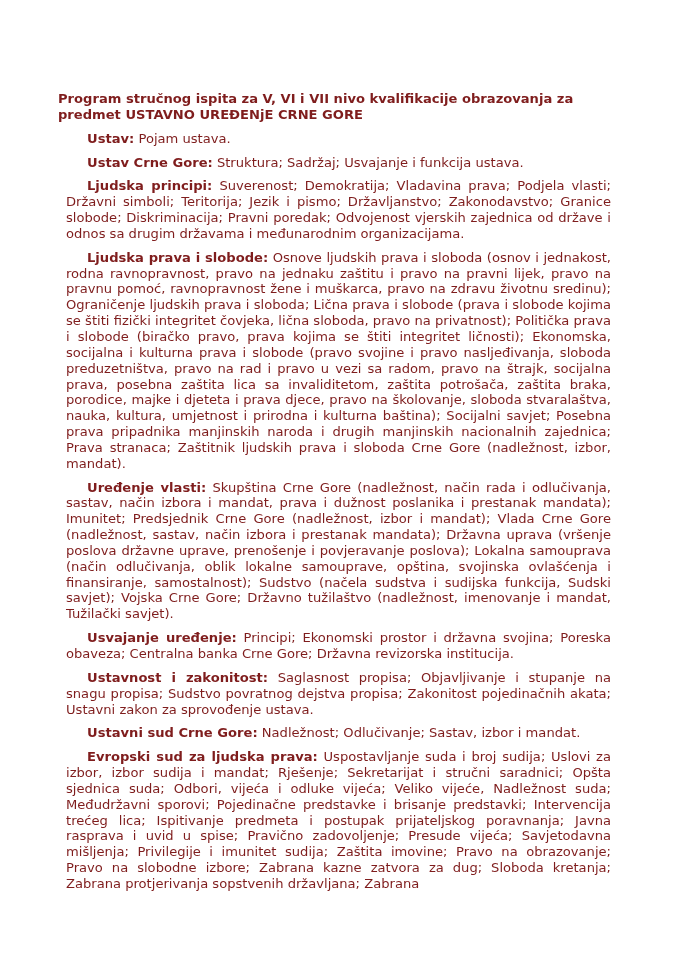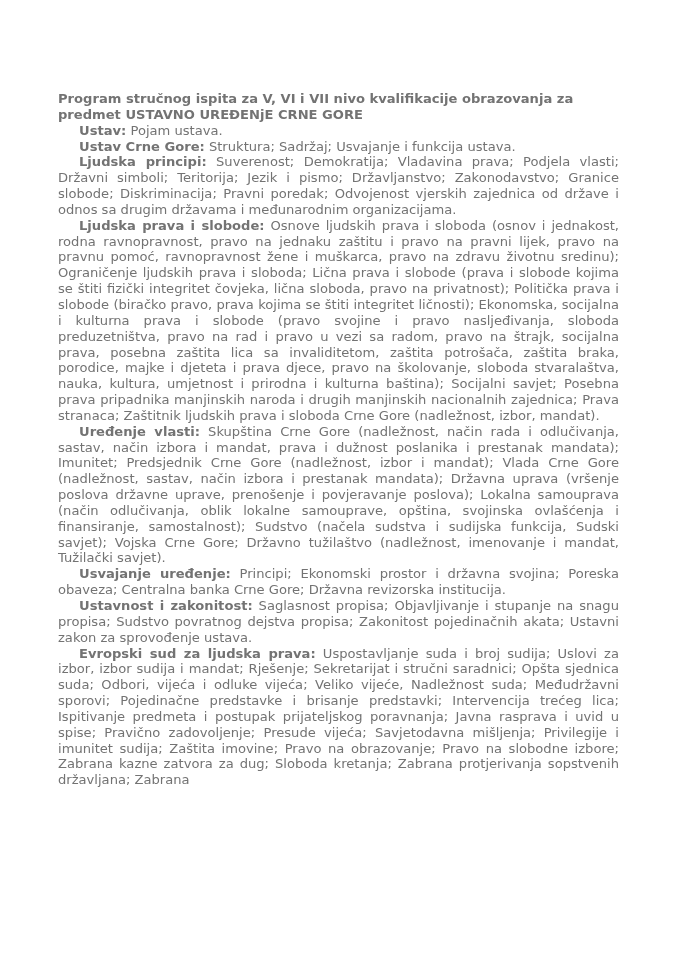--- a/index.html
+++ b/index.html
@@ -5,24 +5,24 @@
   html, body { margin: 0; padding: 0; background: #ffffff; }
   body { width: 679px; height: 960px; overflow: hidden; position: relative; }
   .page {
     position: absolute;
     left: 58px;
     top: 91px;
     width: 561px;
     font-family: "DejaVu Sans", sans-serif;
     font-size: 13.1px;
     line-height: 15.85px;
-    color: #737373;
+    color: #7f1d1d;
   }
   .title { font-weight: bold; margin: 0; text-align: left; }
-  .para { margin: 0; text-indent: 21px; text-align: justify; }
+  .para { margin: 8px; text-indent: 21px; text-align: justify; }
   .para .label { font-weight: bold; }
 </style>
 </head>
 <body>
 
 <div class="page">
   <p class="title">Program stručnog ispita za V, VI i VII nivo kvalifikacije obrazovanja za predmet USTAVNO UREĐENjE CRNE GORE</p>
 
   <p class="para"><span class="label">Ustav:</span><span> Pojam ustava.</span></p>
 
@@ -31,15 +31,16 @@
   <p class="para"><span class="label">Ljudska principi:</span><span> Suverenost; Demokratija; Vladavina prava; Podjela vlasti; Državni simboli; Teritorija; Jezik i pismo; Državljanstvo; Zakonodavstvo; Granice slobode; Diskriminacija; Pravni poredak; Odvojenost vjerskih zajednica od države i odnos sa drugim državama i međunarodnim organizacijama.</span></p>
 
   <p class="para"><span class="label">Ljudska prava i slobode:</span><span> Osnove ljudskih prava i sloboda (osnov i jednakost, rodna ravnopravnost, pravo na jednaku zaštitu i pravo na pravni lijek, pravo na pravnu pomoć, ravnopravnost žene i muškarca, pravo na zdravu životnu sredinu); Ograničenje ljudskih prava i sloboda; Lična prava i slobode (prava i slobode kojima se štiti fizički integritet čovjeka, lična sloboda, pravo na privatnost); Politička prava i slobode (biračko pravo, prava kojima se štiti integritet ličnosti); Ekonomska, socijalna i kulturna prava i slobode (pravo svojine i pravo nasljeđivanja, sloboda preduzetništva, pravo na rad i pravo u vezi sa radom, pravo na štrajk, socijalna prava, posebna zaštita lica sa invaliditetom, zaštita potrošača, zaštita braka, porodice, majke i djeteta i prava djece, pravo na školovanje, sloboda stvaralaštva, nauka, kultura, umjetnost i prirodna i kulturna baština); Socijalni savjet; Posebna prava pripadnika manjinskih naroda i drugih manjinskih nacionalnih zajednica; Prava stranaca; Zaštitnik ljudskih prava i sloboda Crne Gore (nadležnost, izbor, mandat).</span></p>
 
   <p class="para"><span class="label">Uređenje vlasti:</span><span> Skupština Crne Gore (nadležnost, način rada i odlučivanja, sastav, način izbora i mandat, prava i dužnost poslanika i prestanak mandata); Imunitet; Predsjednik Crne Gore (nadležnost, izbor i mandat); Vlada Crne Gore (nadležnost, sastav, način izbora i prestanak mandata); Državna uprava (vršenje poslova državne uprave, prenošenje i povjeravanje poslova); Lokalna samouprava (način odlučivanja, oblik lokalne samouprave, opština, svojinska ovlašćenja i finansiranje, samostalnost); Sudstvo (načela sudstva i sudijska funkcija, Sudski savjet); Vojska Crne Gore; Državno tužilaštvo (nadležnost, imenovanje i mandat, Tužilački savjet).</span></p>
 
   <p class="para"><span class="label">Usvajanje uređenje:</span><span> Principi; Ekonomski prostor i državna svojina; Poreska obaveza; Centralna banka Crne Gore; Državna revizorska institucija.</span></p>
 
   <p class="para"><span class="label">Ustavnost i zakonitost:</span><span> Saglasnost propisa; Objavljivanje i stupanje na snagu propisa; Sudstvo povratnog dejstva propisa; Zakonitost pojedinačnih akata; Ustavni zakon za sprovođenje ustava.</span></p>
 
+  <p class="para"><span class="label">Ustavni sud Crne Gore:</span><span> Nadležnost; Odlučivanje; Sastav, izbor i mandat.</span></p>
 
   <p class="para"><span class="label">Evropski sud za ljudska prava:</span><span> Uspostavljanje suda i broj sudija; Uslovi za izbor, izbor sudija i mandat; Rješenje; Sekretarijat i stručni saradnici; Opšta sjednica suda; Odbori, vijeća i odluke vijeća; Veliko vijeće, Nadležnost suda; Međudržavni sporovi; Pojedinačne predstavke i brisanje predstavki; Intervencija trećeg lica; Ispitivanje predmeta i postupak prijateljskog poravnanja; Javna rasprava i uvid u spise; Pravično zadovoljenje; Presude vijeća; Savjetodavna mišljenja; Privilegije i imunitet sudija; Zaštita imovine; Pravo na obrazovanje; Pravo na slobodne izbore; Zabrana kazne zatvora za dug; Sloboda kretanja; Zabrana protjerivanja sopstvenih državljana; Zabrana</span></p>
 </div>
 
 </body></html>

